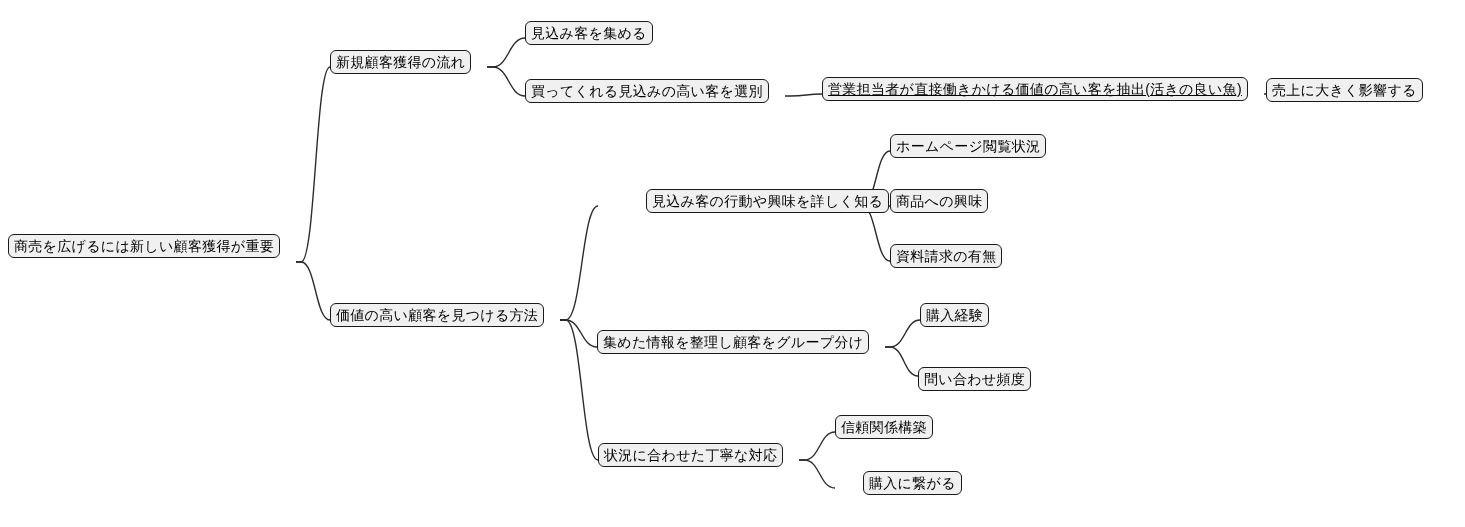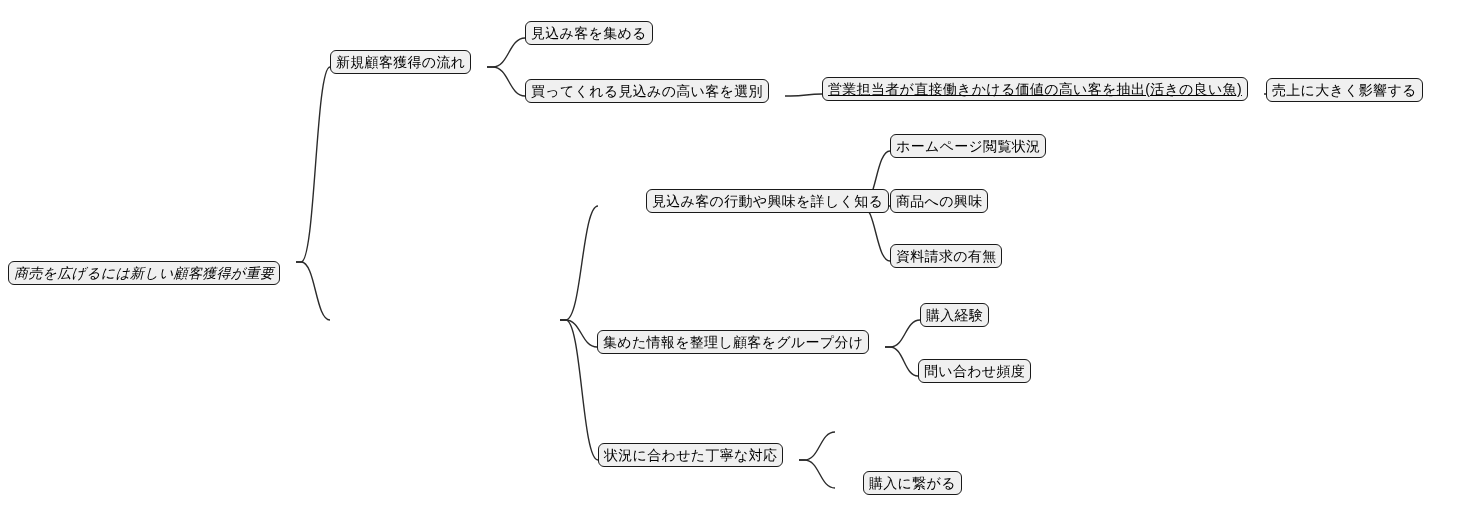--- a/index.html
+++ b/index.html
@@ -65,45 +65,47 @@
       <path d="M 560 320 L 565.7 320 C 581.85 320, 581.85 460, 598 460"></path>
       <path d="M 857 206 L 861.95 206 C 875.975 206, 875.975 151, 890 151"></path>
       <path d="M 857 206 L 861.95 206 C 875.975 206, 875.975 206, 890 206"></path>
       <path d="M 857 206 L 861.95 206 C 875.975 206, 875.975 261, 890 261"></path>
       <path d="M 885 347 L 890.25 347 C 905.125 347, 905.125 320, 920 320"></path>
       <path d="M 885 347 L 889.95 347 C 903.975 347, 903.975 376, 918 376"></path>
       <path d="M 799 460 L 804.4 460 C 819.7 460, 819.7 432, 835 432"></path>
       <path d="M 799 460 L 804.4 460 C 819.7 460, 819.7 488, 835 488"></path>
     </svg>
 
-  <div class="node" style="left:8px; top:261px;font-style:italic;">商売を広げるには新しい顧客獲得が重要</div>
+  <div class="node" style="left:8px; top:234px;">商売を広げるには新しい顧客獲得が重要</div>
 
   <div class="node" style="left:330px; top:50px;">新規顧客獲得の流れ</div>
 
   <div class="node" style="left:525px; top:21px;">見込み客を集める</div>
 
   <div class="node" style="left:525px; top:79px;">買ってくれる見込みの高い客を選別</div>
 
   <div class="node" style="left:822px; top:77px;text-decoration:underline;">営業担当者が直接働きかける価値の高い客を抽出(活きの良い魚)</div>
 
   <div class="node" style="left:1266px; top:78px;">売上に大きく影響する</div>
 
+  <div class="node" style="left:330px; top:303px;">価値の高い顧客を見つける方法</div>
 
   <div class="node" style="left:598px; top:189px;margin-left:48px;">見込み客の行動や興味を詳しく知る</div>
 
   <div class="node" style="left:890px; top:134px;">ホームページ閲覧状況</div>
 
   <div class="node" style="left:890px; top:189px;">商品への興味</div>
 
   <div class="node" style="left:890px; top:244px;text-align:right;">資料請求の有無</div>
 
   <div class="node" style="left:597px; top:330px;">集めた情報を整理し顧客をグループ分け</div>
 
   <div class="node" style="left:920px; top:303px;">購入経験</div>
 
-  <div class="node" style="left:918px; top:359px;">問い合わせ頻度</div>
+  <div class="node" style="left:918px; top:367px;">問い合わせ頻度</div>
 
   <div class="node" style="left:598px; top:443px;">状況に合わせた丁寧な対応</div>
 
+  <div class="node" style="left:835px; top:415px;">信頼関係構築</div>
 
   <div class="node" style="left:835px; top:471px;margin-left:28px;">購入に繋がる</div>
 
 </div>
 
 </body></html>

